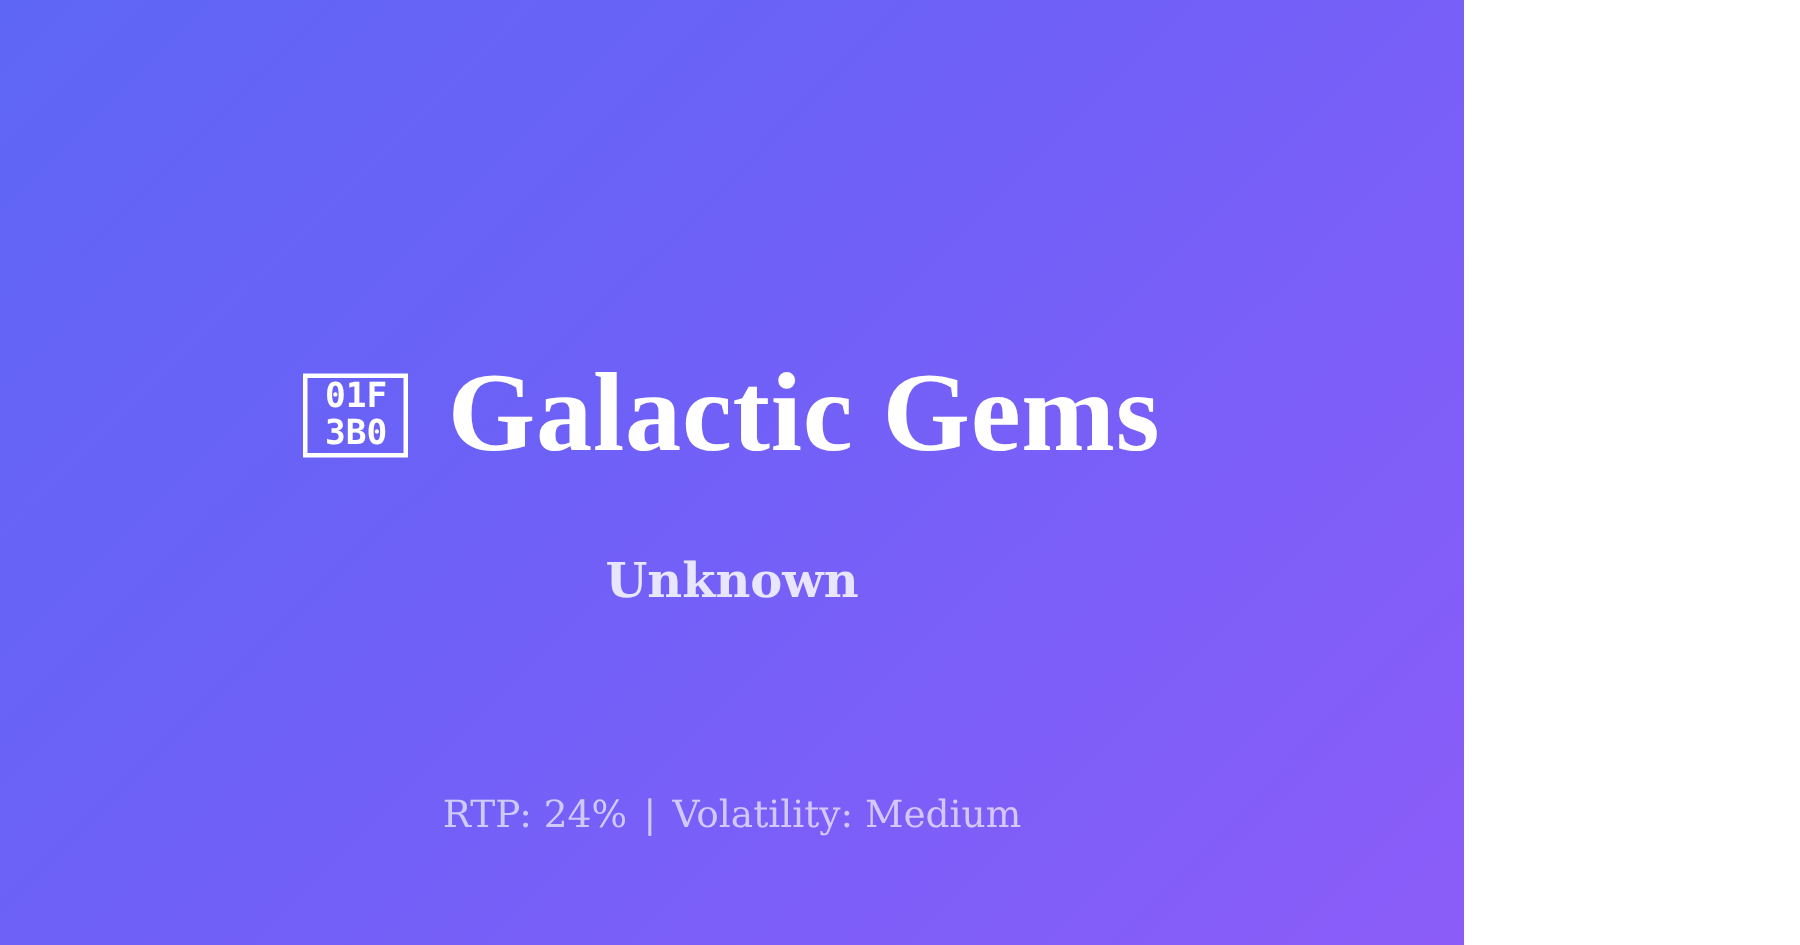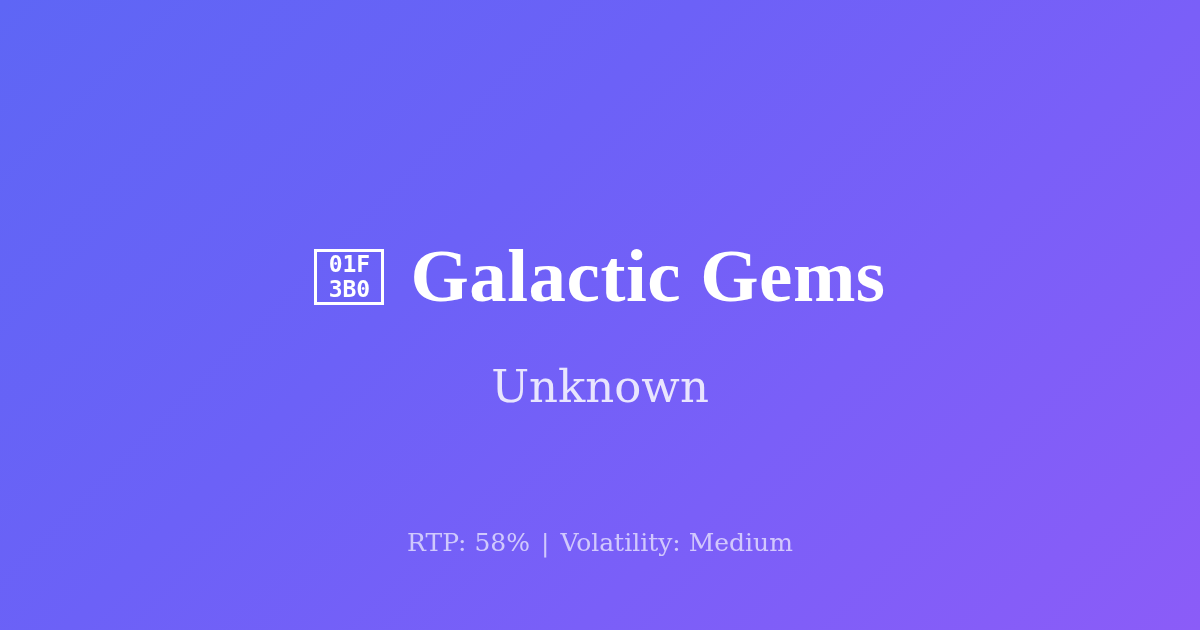--- a/index.html
+++ b/index.html
@@ -9,21 +9,21 @@
 
   body {
     width: 1200px;
     height: 630px;
     overflow: hidden;
     font-family: "DejaVu Serif", "Liberation Serif", serif;
   }
 
   #og-card {
     position: relative;
-    width: 1200px;
+    width: 976px;
     height: 630px;
     box-sizing: border-box;
     display: flex;
     flex-direction: column;
     align-items: center;
     background: linear-gradient(135deg, #5e66f5 0%, #6c61f7 38%, #7a5ff8 66%, #8b5cf8 100%);
     overflow: hidden;
   }
 
   
@@ -77,22 +77,22 @@
 
   
   #game-provider {
     position: absolute;
     left: 0;
     right: 0;
     top: 362px;
     text-align: center;
     color: rgba(255, 255, 255, 0.84);
     font-family: "DejaVu Serif", "Liberation Serif", serif;
-    font-weight: 400;
-    font-size: 45px;
+    font-weight: 700;
+    font-size: 32px;
     line-height: 50px;
     white-space: nowrap;
   }
 
   
   #game-meta {
     position: absolute;
     left: 0;
     right: 0;
     top: 527px;
@@ -121,18 +121,18 @@
       <span>3B0</span>
     </span>
 
     <h1 id="game-title">Galactic Gems</h1>
 
   </div>
 
   <div id="game-provider">Unknown</div>
 
   <div id="game-meta">
-    <span>RTP: 58%</span>
+    <span>RTP: 24%</span>
     <span class="meta-sep">|</span>
     <span>Volatility: Medium</span>
   </div>
 
 </div>
 
 </body></html>

